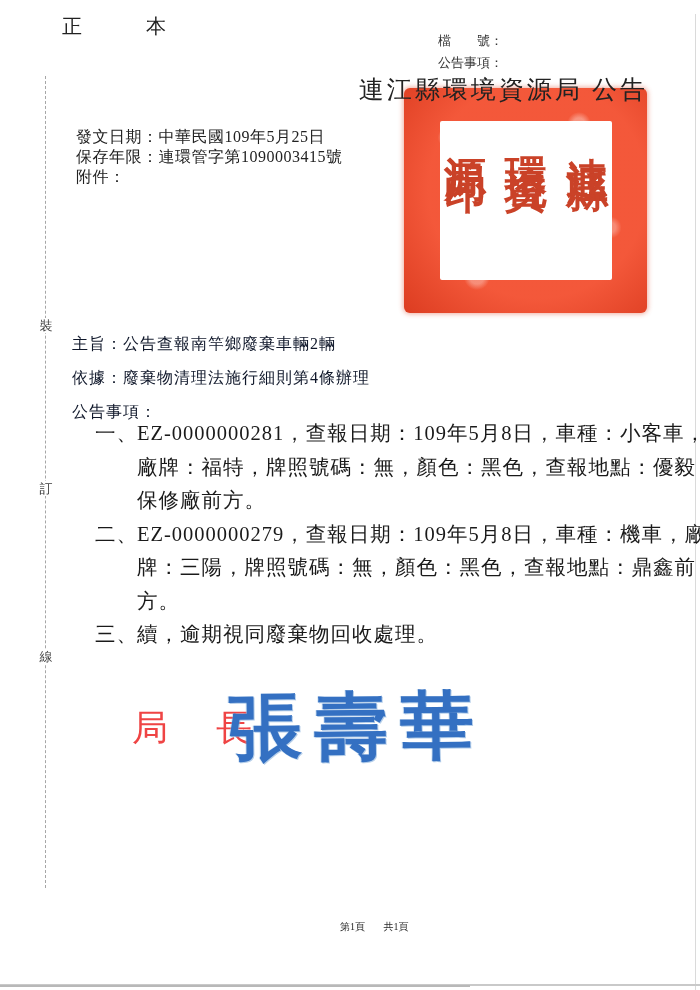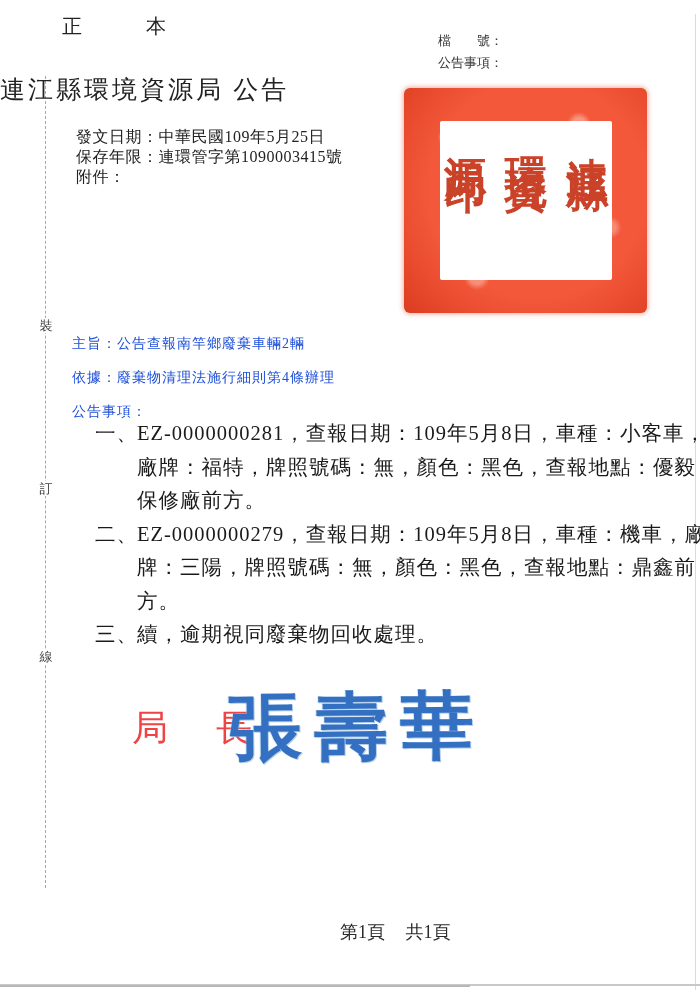--- a/index.html
+++ b/index.html
@@ -18,21 +18,21 @@
 
   
   .binding-line{position:absolute;left:45px;top:76px;height:812px;width:0;border-left:1px dashed #a6a6a6;}
   .binding-mark{position:absolute;left:38px;width:16px;text-align:center;font-size:13px;color:#3d3d3d;background:#ffffff;line-height:15px;}
   .bm-0{top:318px;} .bm-1{top:481px;} .bm-2{top:649px;}
 
   .copy-label{position:absolute;left:62px;top:13px;font-size:20px;letter-spacing:22px;color:#222;}
 
   .file-labels{position:absolute;left:438px;top:30px;font-size:13px;color:#333;line-height:22px;}
 
-  .doc-title{position:absolute;left:0;top:73px;width:648px;text-align:left;font-size:25px;letter-spacing:3px;color:#222;z-index:3;}
+  .doc-title{position:absolute;left:0;top:73px;width:648px;text-align:right;font-size:25px;letter-spacing:3px;color:#222;z-index:3;}
 
   .meta{position:absolute;left:76px;top:127px;font-size:16px;line-height:20px;color:#222;letter-spacing:0.5px;}
 
   
   .seal{
     position:absolute;left:404px;top:88px;width:243px;height:225px;z-index:1;
     background:
       radial-gradient(circle at 18% 22%, rgba(255,255,255,0.35) 0 5px, rgba(255,255,255,0) 10px),
       radial-gradient(circle at 72% 16%, rgba(255,240,235,0.4) 0 6px, rgba(255,255,255,0) 12px),
       radial-gradient(circle at 85% 62%, rgba(255,255,255,0.3) 0 5px, rgba(255,255,255,0) 11px),
@@ -48,38 +48,38 @@
     display:flex;flex-direction:row-reverse;justify-content:space-between;
     padding:2px 4px;box-sizing:border-box;
   }
   .seal-col{
     writing-mode:vertical-rl;text-orientation:upright;
     font-size:42px;line-height:1;letter-spacing:7px;
     color:#c63418;opacity:0.93;font-weight:600;
     font-family:"Liberation Serif","DejaVu Serif",serif;
   }
 
-  .body-block{position:absolute;left:72px;top:327px;font-size:14px;letter-spacing:1px;color:#1d4ed8;line-height:34px;z-index:2;}
+  .body-block{position:absolute;left:72px;top:327px;font-size:16px;letter-spacing:1px;color:#0f172a;line-height:34px;z-index:2;}
   .body-line{height:34px;white-space:nowrap;}
 
   .items{position:absolute;left:95px;top:417px;font-size:20.5px;letter-spacing:1px;color:#1a1a1a;z-index:2;}
   .item{display:flex;}
   .item-no{width:42px;flex:0 0 42px;line-height:33.5px;}
   .item-lines{line-height:33.5px;}
   .item-line{height:33.5px;white-space:nowrap;}
 
   .sig-title{position:absolute;left:132px;top:704px;font-size:36px;letter-spacing:6px;color:#ef4444;z-index:2;}
   .sig-name{
     position:absolute;left:228px;top:678px;font-size:74px;font-weight:bold;
     letter-spacing:12px;color:#3470c2;z-index:2;transform:rotate(-0.6deg);
     text-shadow:1px 1px 0 rgba(120,165,215,0.55), -1px 0 0 rgba(150,190,225,0.35);
     font-family:"Liberation Serif","DejaVu Serif",serif;
   }
 
-  .footer{position:absolute;left:340px;top:920px;font-size:18px;color:#2a2a2a;white-space:nowrap;}
+  .footer{position:absolute;left:340px;top:920px;font-size:10px;color:#2a2a2a;white-space:nowrap;}
   .footer span{margin-right:16px;}
 </style>
 </head>
 <body>
 
 <div class="page">
 
   <div class="binding-line"></div>
   <div class="binding-mark bm-0">裝</div>
   <div class="binding-mark bm-1">訂</div>

